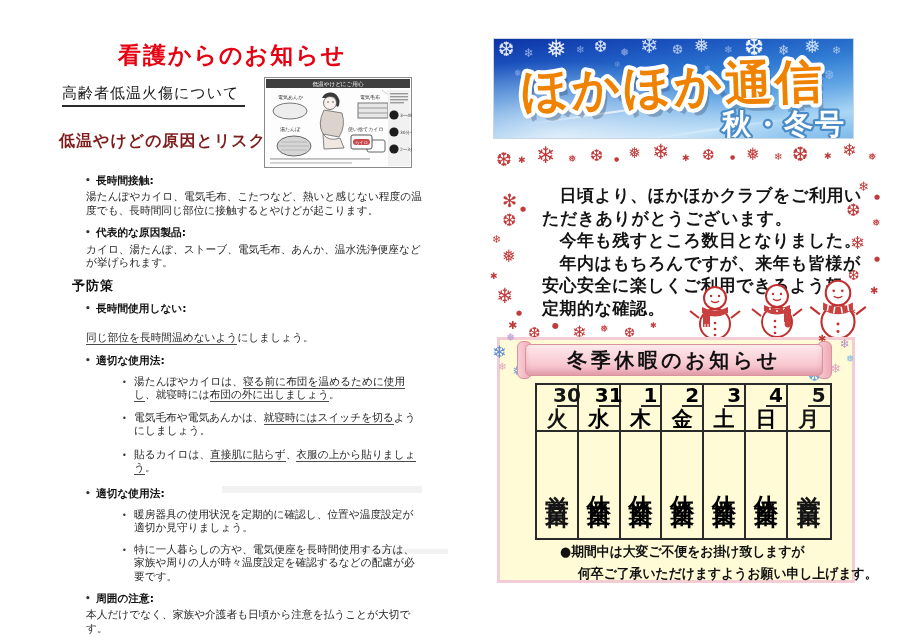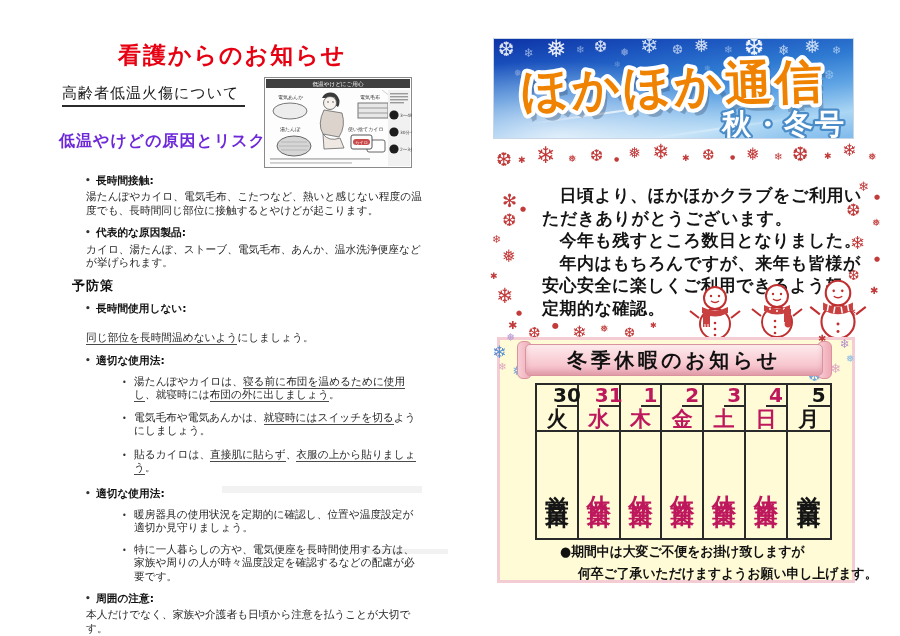--- a/index.html
+++ b/index.html
@@ -2,21 +2,21 @@
 <html><head>
 <meta charset="utf-8">
 <style>
   html,body{margin:0;padding:0;background:#ffffff;}
   .canvas{position:relative;width:900px;height:636px;background:#ffffff;overflow:hidden;
           font-family:"DejaVu Sans","Liberation Sans",sans-serif;color:#222;}
   
   .lp-title{position:absolute;left:118px;top:40px;font-size:23px;font-weight:bold;color:#e60012;letter-spacing:2px;white-space:nowrap;}
   .lp-subtitle{position:absolute;left:62px;top:84px;font-size:15px;font-weight:500;color:#1a1a1a;letter-spacing:1px;
                border-bottom:2px solid #2a2a2a;padding:0 6px 2px 0;white-space:nowrap;}
-  .lp-h2{position:absolute;left:59px;top:131px;font-size:16px;font-weight:bold;color:#6d28d9;letter-spacing:1px;white-space:nowrap;}
+  .lp-h2{position:absolute;left:59px;top:131px;font-size:16px;font-weight:bold;color:#7f1d1d;letter-spacing:1px;white-space:nowrap;}
   .lp-flow{position:absolute;left:84px;top:158px;width:340px;font-size:10.7px;line-height:13.4px;color:#262626;}
   .term{position:relative;font-weight:bold;color:#111;padding-left:12px;}
   .term::before{content:"•";position:absolute;left:1px;top:0;font-size:9px;color:#333;}
   .tbody{margin-left:2px;margin-top:3px;}
   .sub{position:relative;margin-left:36px;padding-left:14px;margin-top:6px;}
   .sub::before{content:"•";position:absolute;left:2px;top:1px;font-size:8px;color:#333;}
   .h3a{font-weight:bold;font-size:13px;color:#111;margin-left:-12px;letter-spacing:1px;}
   .h3b{font-weight:bold;font-size:14px;color:#111;margin-left:-24px;letter-spacing:1px;}
   .u{border-bottom:1px solid #4a4a4a;}
   .mt4{margin-top:16px}.mt8{margin-top:8px}.mt9{margin-top:9px}.mt10{margin-top:10px}.mt12{margin-top:12px}
@@ -45,21 +45,21 @@
   .scap{position:absolute;width:13px;height:36px;top:1px;border:1px solid #d9939f;border-radius:6px;
         background:linear-gradient(90deg,#f8cfd6,#efa9b6);}
   .scroll-text{font-size:20px;font-weight:bold;color:#111;letter-spacing:3.5px;white-space:nowrap;}
   .cal{position:absolute;left:35px;top:43px;display:grid;grid-template-columns:repeat(7,41.8px);
        grid-template-rows:22px 25px 106px;border:2px solid #2a2a2a;background:#fffbd6;}
   .cell{border-right:2px solid #2a2a2a;border-bottom:2px solid #2a2a2a;display:flex;align-items:center;justify-content:center;
         font-weight:bold;color:#151515;box-sizing:border-box;}
   .cell.lc{border-right:none;} .cell.lr{border-bottom:none;}
   .cell.date{font-size:20px;margin-left:20px;} .cell.day{font-size:21px;}
   .cell.stat{font-size:24px;writing-mode:vertical-rl;text-orientation:upright;letter-spacing:6px;}
-  .red{color:#be185d;}
+  .red{color:#000000;}
   .note{position:absolute;font-weight:bold;color:#111;font-size:13.5px;white-space:nowrap;transform:scaleX(.95);transform-origin:left;}
 </style>
 </head>
 <body>
 
 <div class="canvas">
 
   <section>
     <div class="lp-title">看護からのお知らせ</div>
     <div class="lp-subtitle">高齢者低温火傷について</div>

